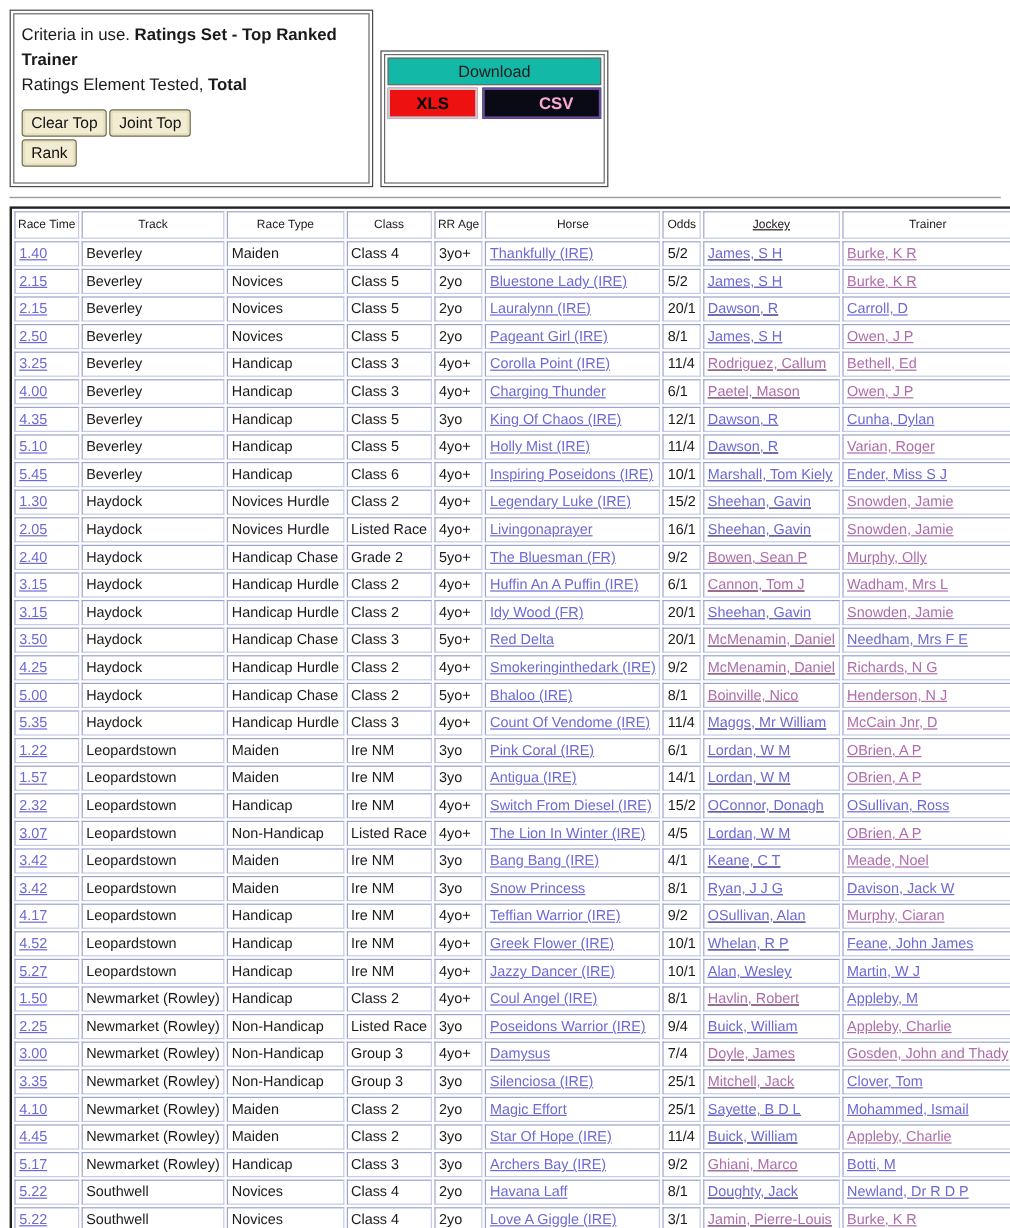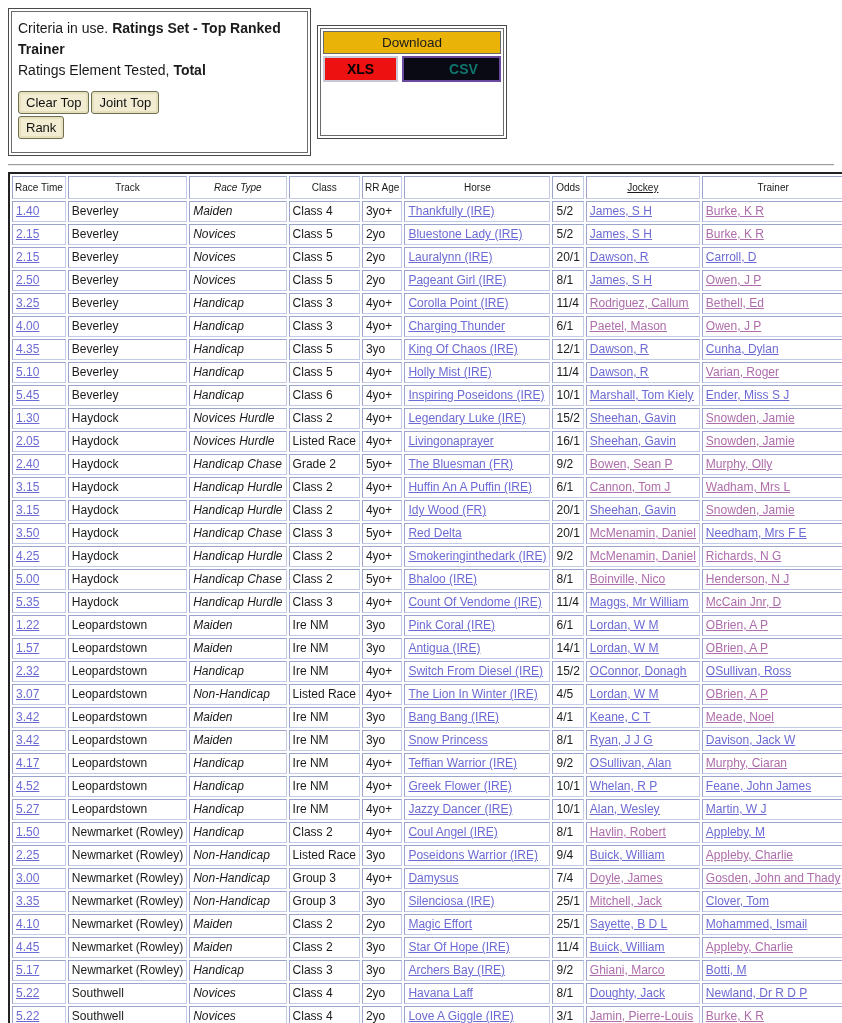--- a/index.html
+++ b/index.html
@@ -5,21 +5,21 @@
   * { box-sizing: border-box; }
   html, body { margin: 0; padding: 0; background: #ffffff; }
   body {
     font-family: "Liberation Sans", "DejaVu Sans", sans-serif;
     color: #1a1a1a;
     padding: 8px;
     width: 842px;
   }
 
   
-  .top-row { display: flex; align-items: center; gap: 6px; }
+  .top-row { display: flex; align-items: flex-end; gap: 6px; }
 
   .box-outer {
     border: 1px solid #4a4a4a;
     padding: 2px;
     background: #fff;
   }
   .box-inner {
     border: 1px solid #6a6a6a;
     height: 100%;
   }
@@ -41,39 +41,39 @@
     padding: 3px 7px;
     margin-right: 2px;
     cursor: pointer;
   }
   .rank-row { margin-bottom: 5px; }
 
   .dl-box { width: 190px; }
   .dl-inner { padding: 2px; min-height: 108px; }
   .dl-header {
     border: 1px solid #6a6a6a;
-    background: #eab308;
+    background: #14b8a6;
     text-align: center;
     font-size: 13.5px;
     padding: 3px 0;
     margin-bottom: 2px;
   }
   .dl-cells { display: flex; gap: 4px; }
   .dl-cell {
     flex: 1;
     text-align: center;
     font-weight: bold;
     font-size: 14px;
     padding: 3px 0;
     text-decoration: none;
     cursor: pointer;
     display: block;
   }
   .dl-xls { background: var(--xls, #ee1111); color: #000; border: 2px solid #c9c9d6; }
-  .dl-csv { background: var(--csv, #0a0a14); color: #0f766e; border: 2px solid #6a4a9e; padding-left: 24px; }
+  .dl-csv { background: var(--csv, #0a0a14); color: #f9a8d4; border: 2px solid #6a4a9e; padding-left: 24px; }
 
   hr.rule {
     border: none;
     border-top: 1px solid #9a9a9a;
     border-bottom: 1px solid #eeeeee;
     margin: 8px 0 6px 0;
   }
 
   
   table.races {
@@ -96,21 +96,21 @@
   }
   .races th {
     font-weight: normal;
     font-size: 10px;
     text-align: center;
     padding: 3px 2px;
   }
   
   .races th:nth-child(1),  .races td:nth-child(1)  { width: 55px; }
   .races th:nth-child(2),  .races td:nth-child(2)  { width: 100px; }
-  .races th:nth-child(3),  .races td:nth-child(3)  { width: 85px; font-style: italic; }
+  .races th:nth-child(3),  .races td:nth-child(3)  { width: 85px; }
   .races th:nth-child(4),  .races td:nth-child(4)  { width: 60px; }
   .races th:nth-child(5),  .races td:nth-child(5)  { width: 39px; }
   .races th:nth-child(6),  .races td:nth-child(6)  { width: 128px; margin-left: 22px; }
   .races th:nth-child(7),  .races td:nth-child(7)  { width: 32px; }
   .races th:nth-child(8),  .races td:nth-child(8)  { width: 101px; text-decoration: underline; }
   .races th:nth-child(9),  .races td:nth-child(9)  { width: 125px; }
   .races th:nth-child(10), .races td:nth-child(10) { width: 66px; }
 
   a.lnk {
     color: var(--link, #6c6ad4);

